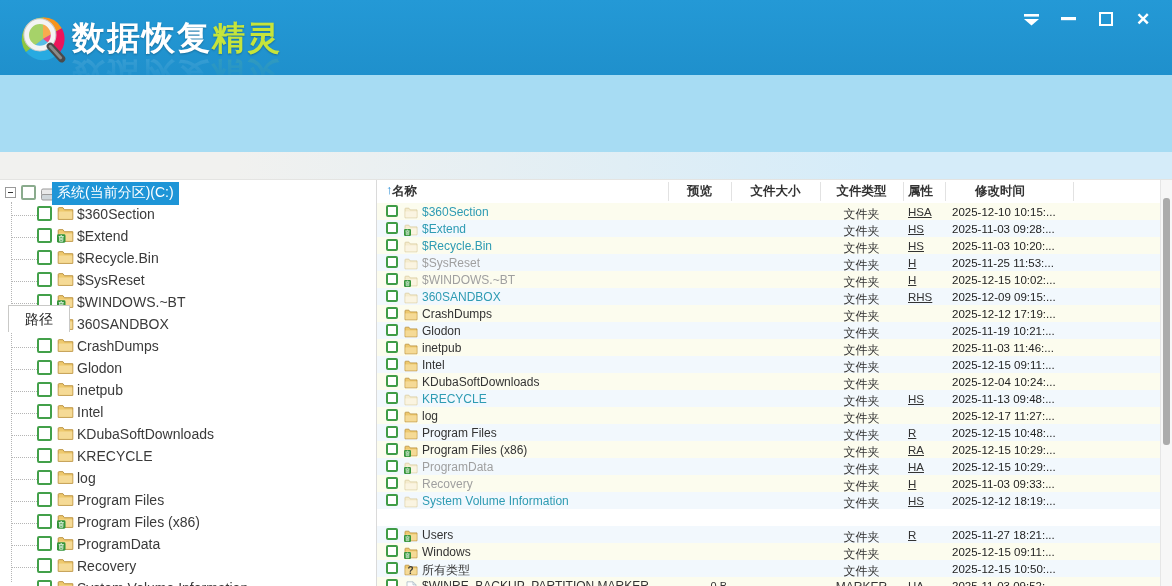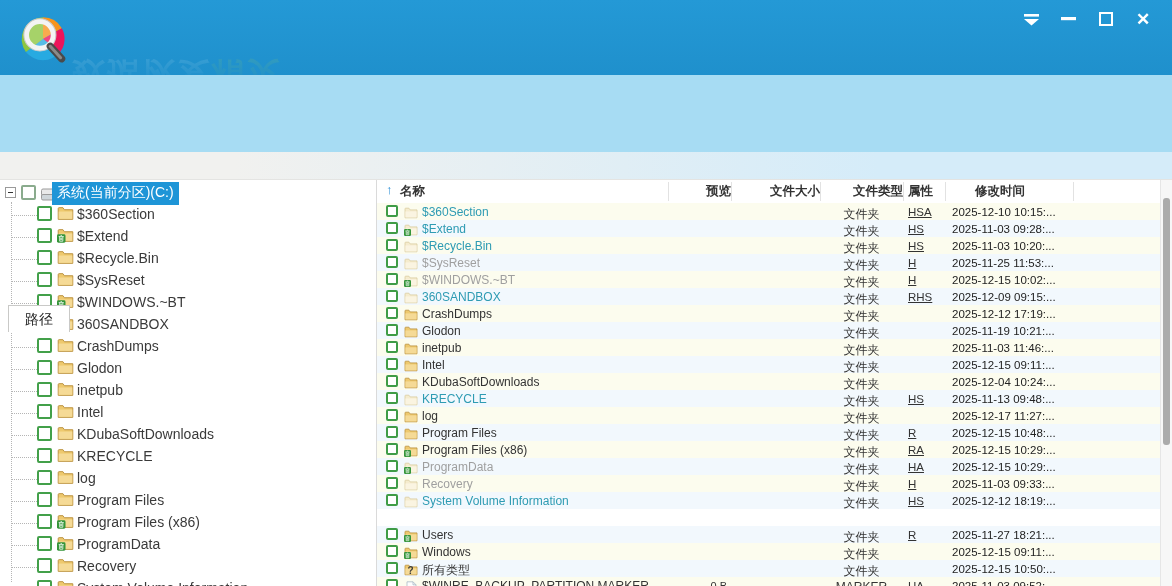--- a/index.html
+++ b/index.html
@@ -72,22 +72,22 @@
   .trow { position:absolute; left:0; height:22px; width:100%; cursor:pointer; }
   .trow .tdot { position:absolute; left:11px; top:11px; width:26px; border-top:1px dotted #b5b5b5; }
   .trow .cb { position:absolute; left:37px; top:2px; }
   .trow .ticon { position:absolute; left:57px; top:2px; }
   .trow .tlabel { position:absolute; left:77px; top:2px; font-size:14px; color:#3a3a3a; white-space:nowrap; }
 
   .tablepane { position:absolute; left:377px; top:180px; width:795px; height:406px; background:#fff; }
   .thead { position:absolute; left:0; top:0; width:783px; height:23px; background:#fff; }
   .thead .sep { position:absolute; top:2px; height:19px; border-left:1px solid #e2e2e2; }
   .hsort { position:absolute; left:9px; top:2px; color:#2b8fd6; font-size:13px; font-weight:bold; }
-  .hname { position:absolute; left:23px; top:3px; font-size:12.5px; font-weight:bold; color:#333; }
-  .hcell { position:absolute; top:3px; font-size:12.5px; font-weight:bold; color:#333; text-align:right; }
+  .hname { position:absolute; left:15px; top:3px; font-size:12.5px; font-weight:bold; color:#333; }
+  .hcell { position:absolute; top:3px; font-size:12.5px; font-weight:bold; color:#333; text-align:center; }
   .rows { position:absolute; left:0; top:23px; width:783px; height:383px; overflow:hidden; }
   .frow { position:absolute; left:0; width:100%; height:17px; cursor:default; }
   .frow.odd { background:#fcfcee; } .frow.even { background:#f2f8fd; }
   .frow .cb11 { position:absolute; left:9px; top:2px; }
   .frow .ficon { position:absolute; left:27px; top:2px; }
   .frow .fname { position:absolute; left:45px; top:2px; font-size:12px; white-space:nowrap; }
   .c-teal { color:#2e9bb3; } .c-gray { color:#9f9f9f; } .c-dark { color:#333; }
   .frow .fsize { position:absolute; left:300px; width:50px; top:2.5px; font-size:11px; color:#333; text-align:right; }
   .frow .ftype { position:absolute; left:443px; width:83px; top:2.5px; font-size:12px; color:#333; text-align:center; }
   .frow .fattr { position:absolute; left:531px; top:2.5px; font-size:11.5px; color:#333;text-decoration:underline; }
@@ -107,20 +107,21 @@
         <path d="M28 29 L28 8 A21 21 0 0 1 46.2 18.6 Z" fill="#f7941d"></path>
         <path d="M28 29 L46.2 18.6 A21 21 0 0 1 44.5 41.5 Z" fill="#ed145b"></path>
         <path d="M28 29 L44.5 41.5 A21 21 0 0 1 11.5 41.5 Z" fill="#27aae1"></path>
         <path d="M28 29 L11.5 41.5 A21 21 0 0 1 28 8 Z" fill="#8dc63f"></path>
         <circle cx="25" cy="25" r="13" fill="rgba(255,255,255,0.22)" stroke="#f4f4f4" stroke-width="5"></circle>
         <circle cx="25" cy="25" r="15.5" fill="none" stroke="#c9c9c9" stroke-width="1"></circle>
         <line x1="35" y1="36" x2="46" y2="48" stroke="#4a4a4a" stroke-width="7" stroke-linecap="round"></line>
         <line x1="35" y1="36" x2="45" y2="47" stroke="#8a8a8a" stroke-width="3" stroke-linecap="round"></line>
       </svg>
     </div>
+    <div class="apptitle"><span class="t1">数据恢复</span><span class="t2">精灵</span></div>
     <div class="apptitle-reflect"><span class="t1">数据恢复</span><span class="t2">精灵</span></div>
 
     <div class="winbtn wb-menu">
       <svg width="17" height="13" viewBox="0 0 17 13">
           <rect x="1" y="1" width="15" height="2.6" fill="#fff"></rect>
           <path d="M1 6 L16 6 L8.5 12.5 Z" fill="#fff"></path>
         </svg>
     </div>
     <div class="winbtn wb-min">
       <svg width="15" height="4" viewBox="0 0 15 4">

